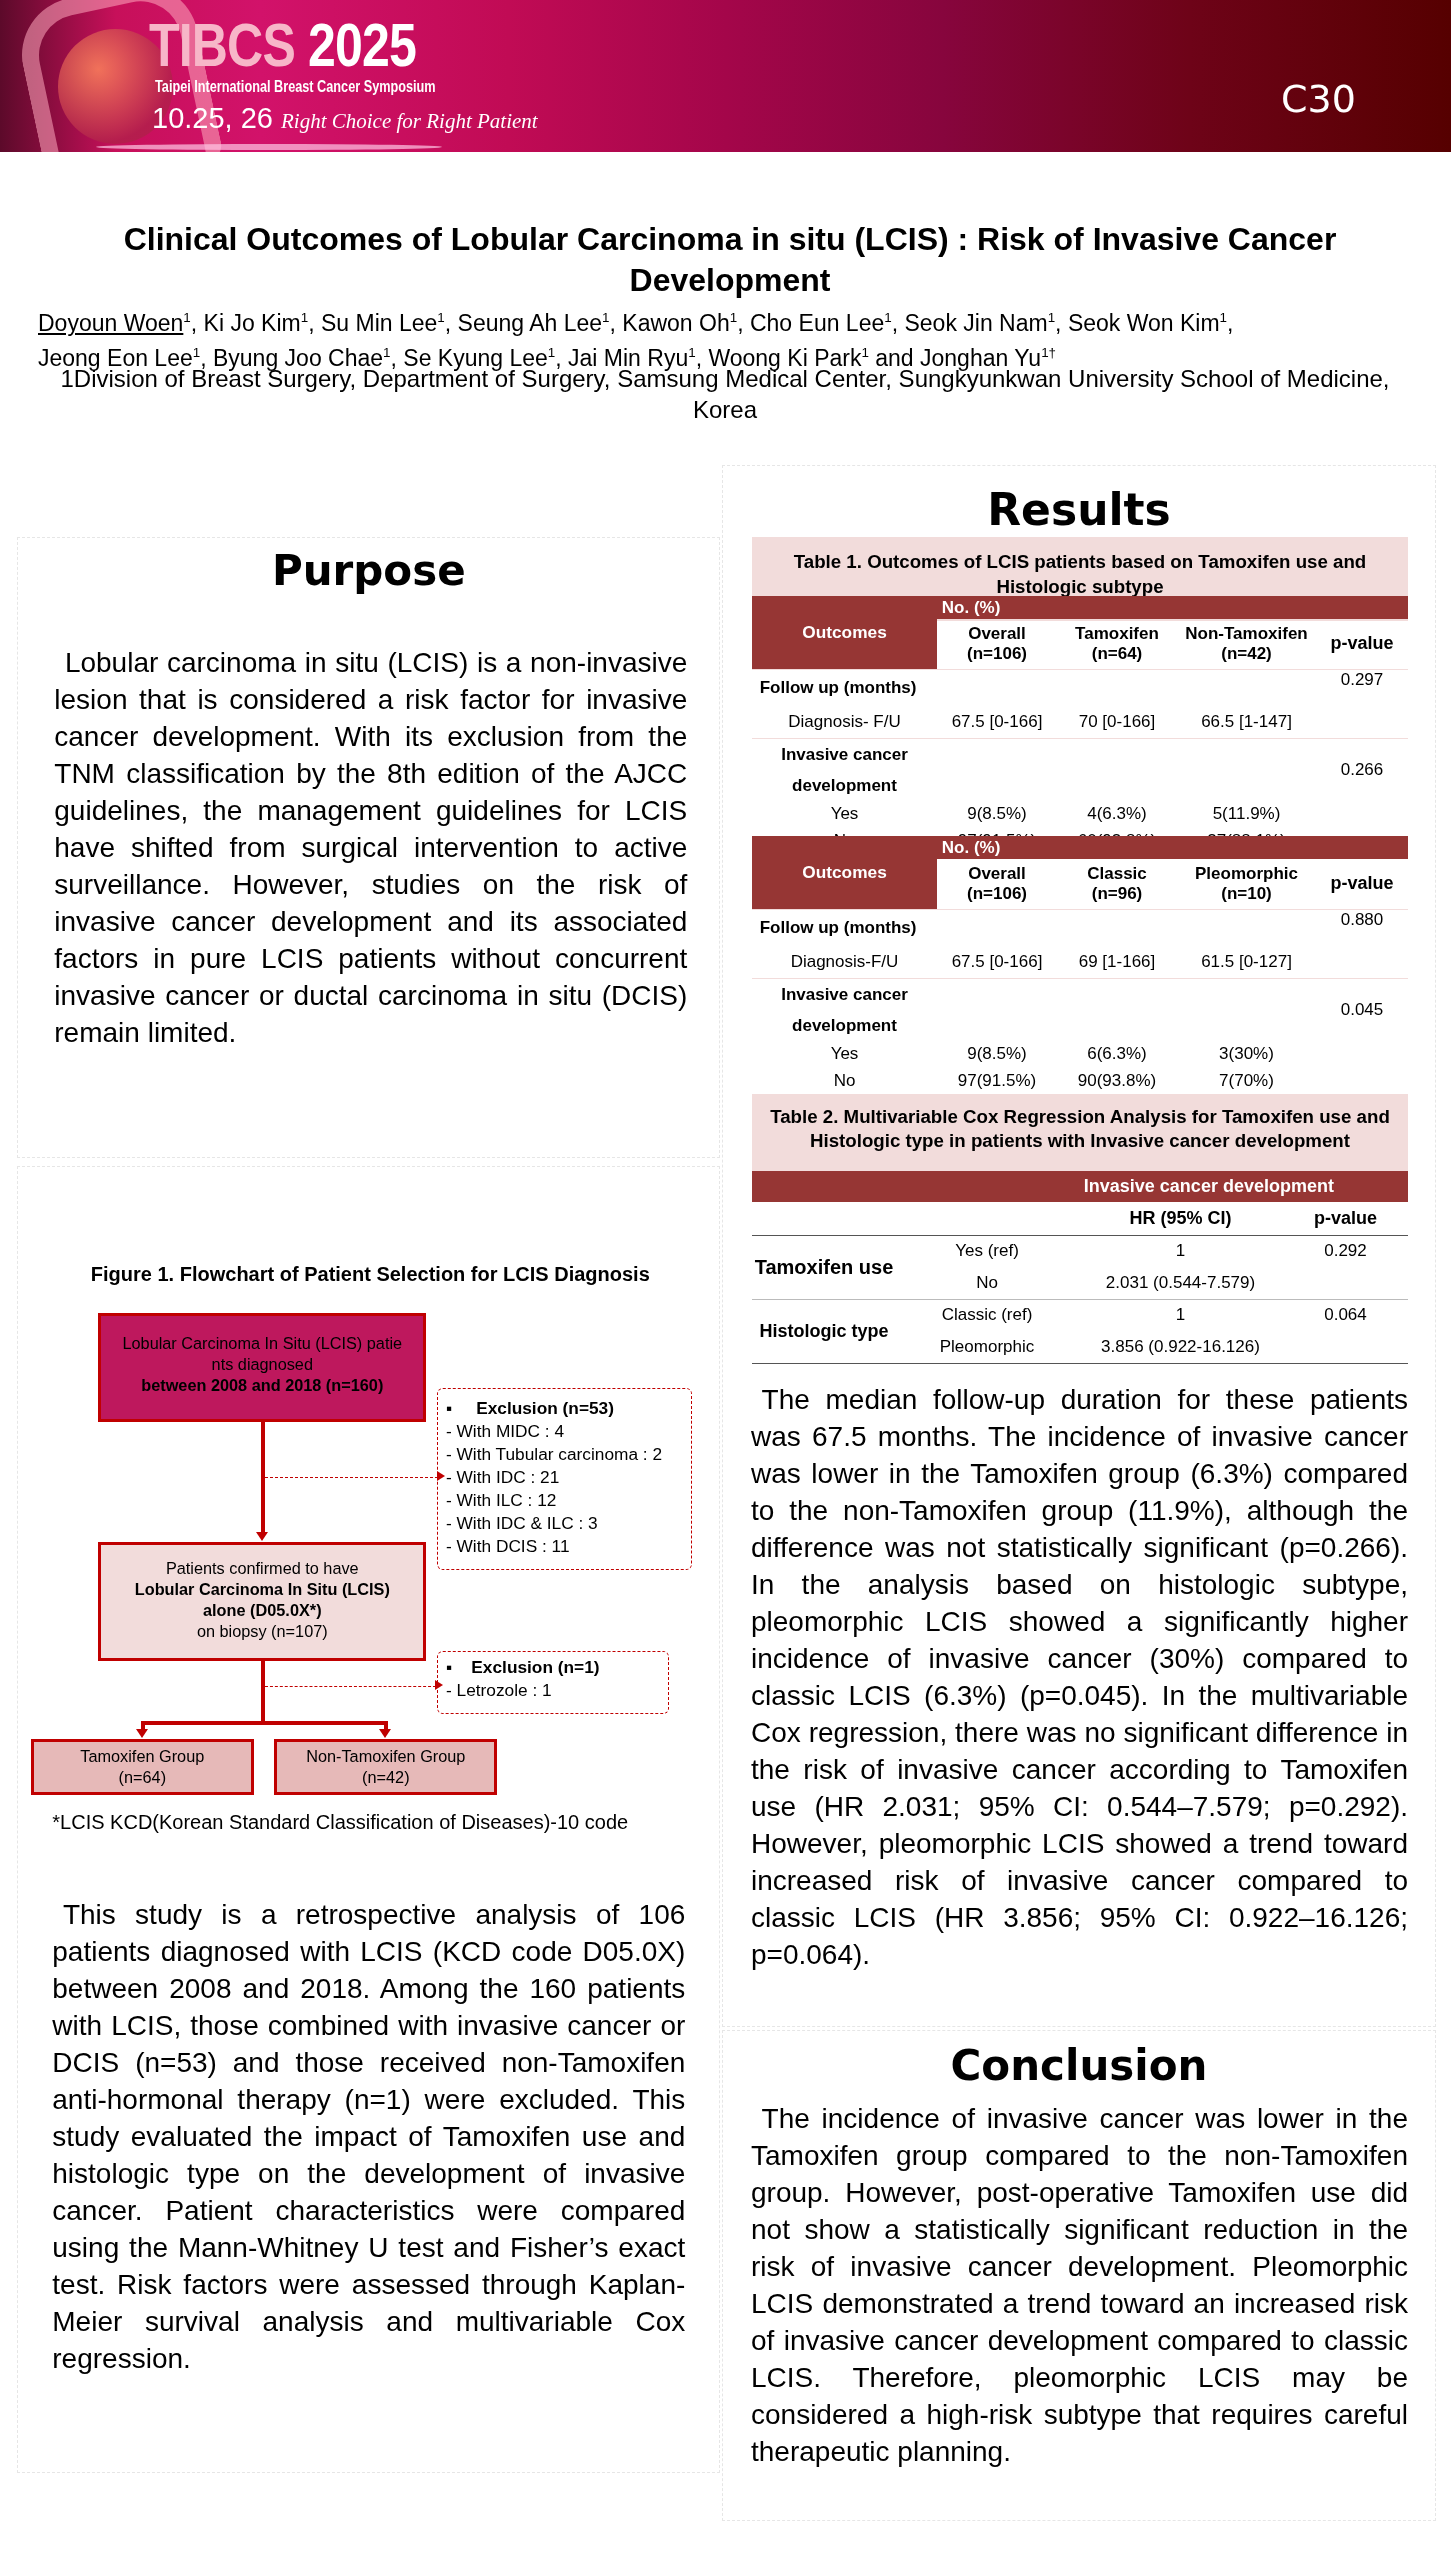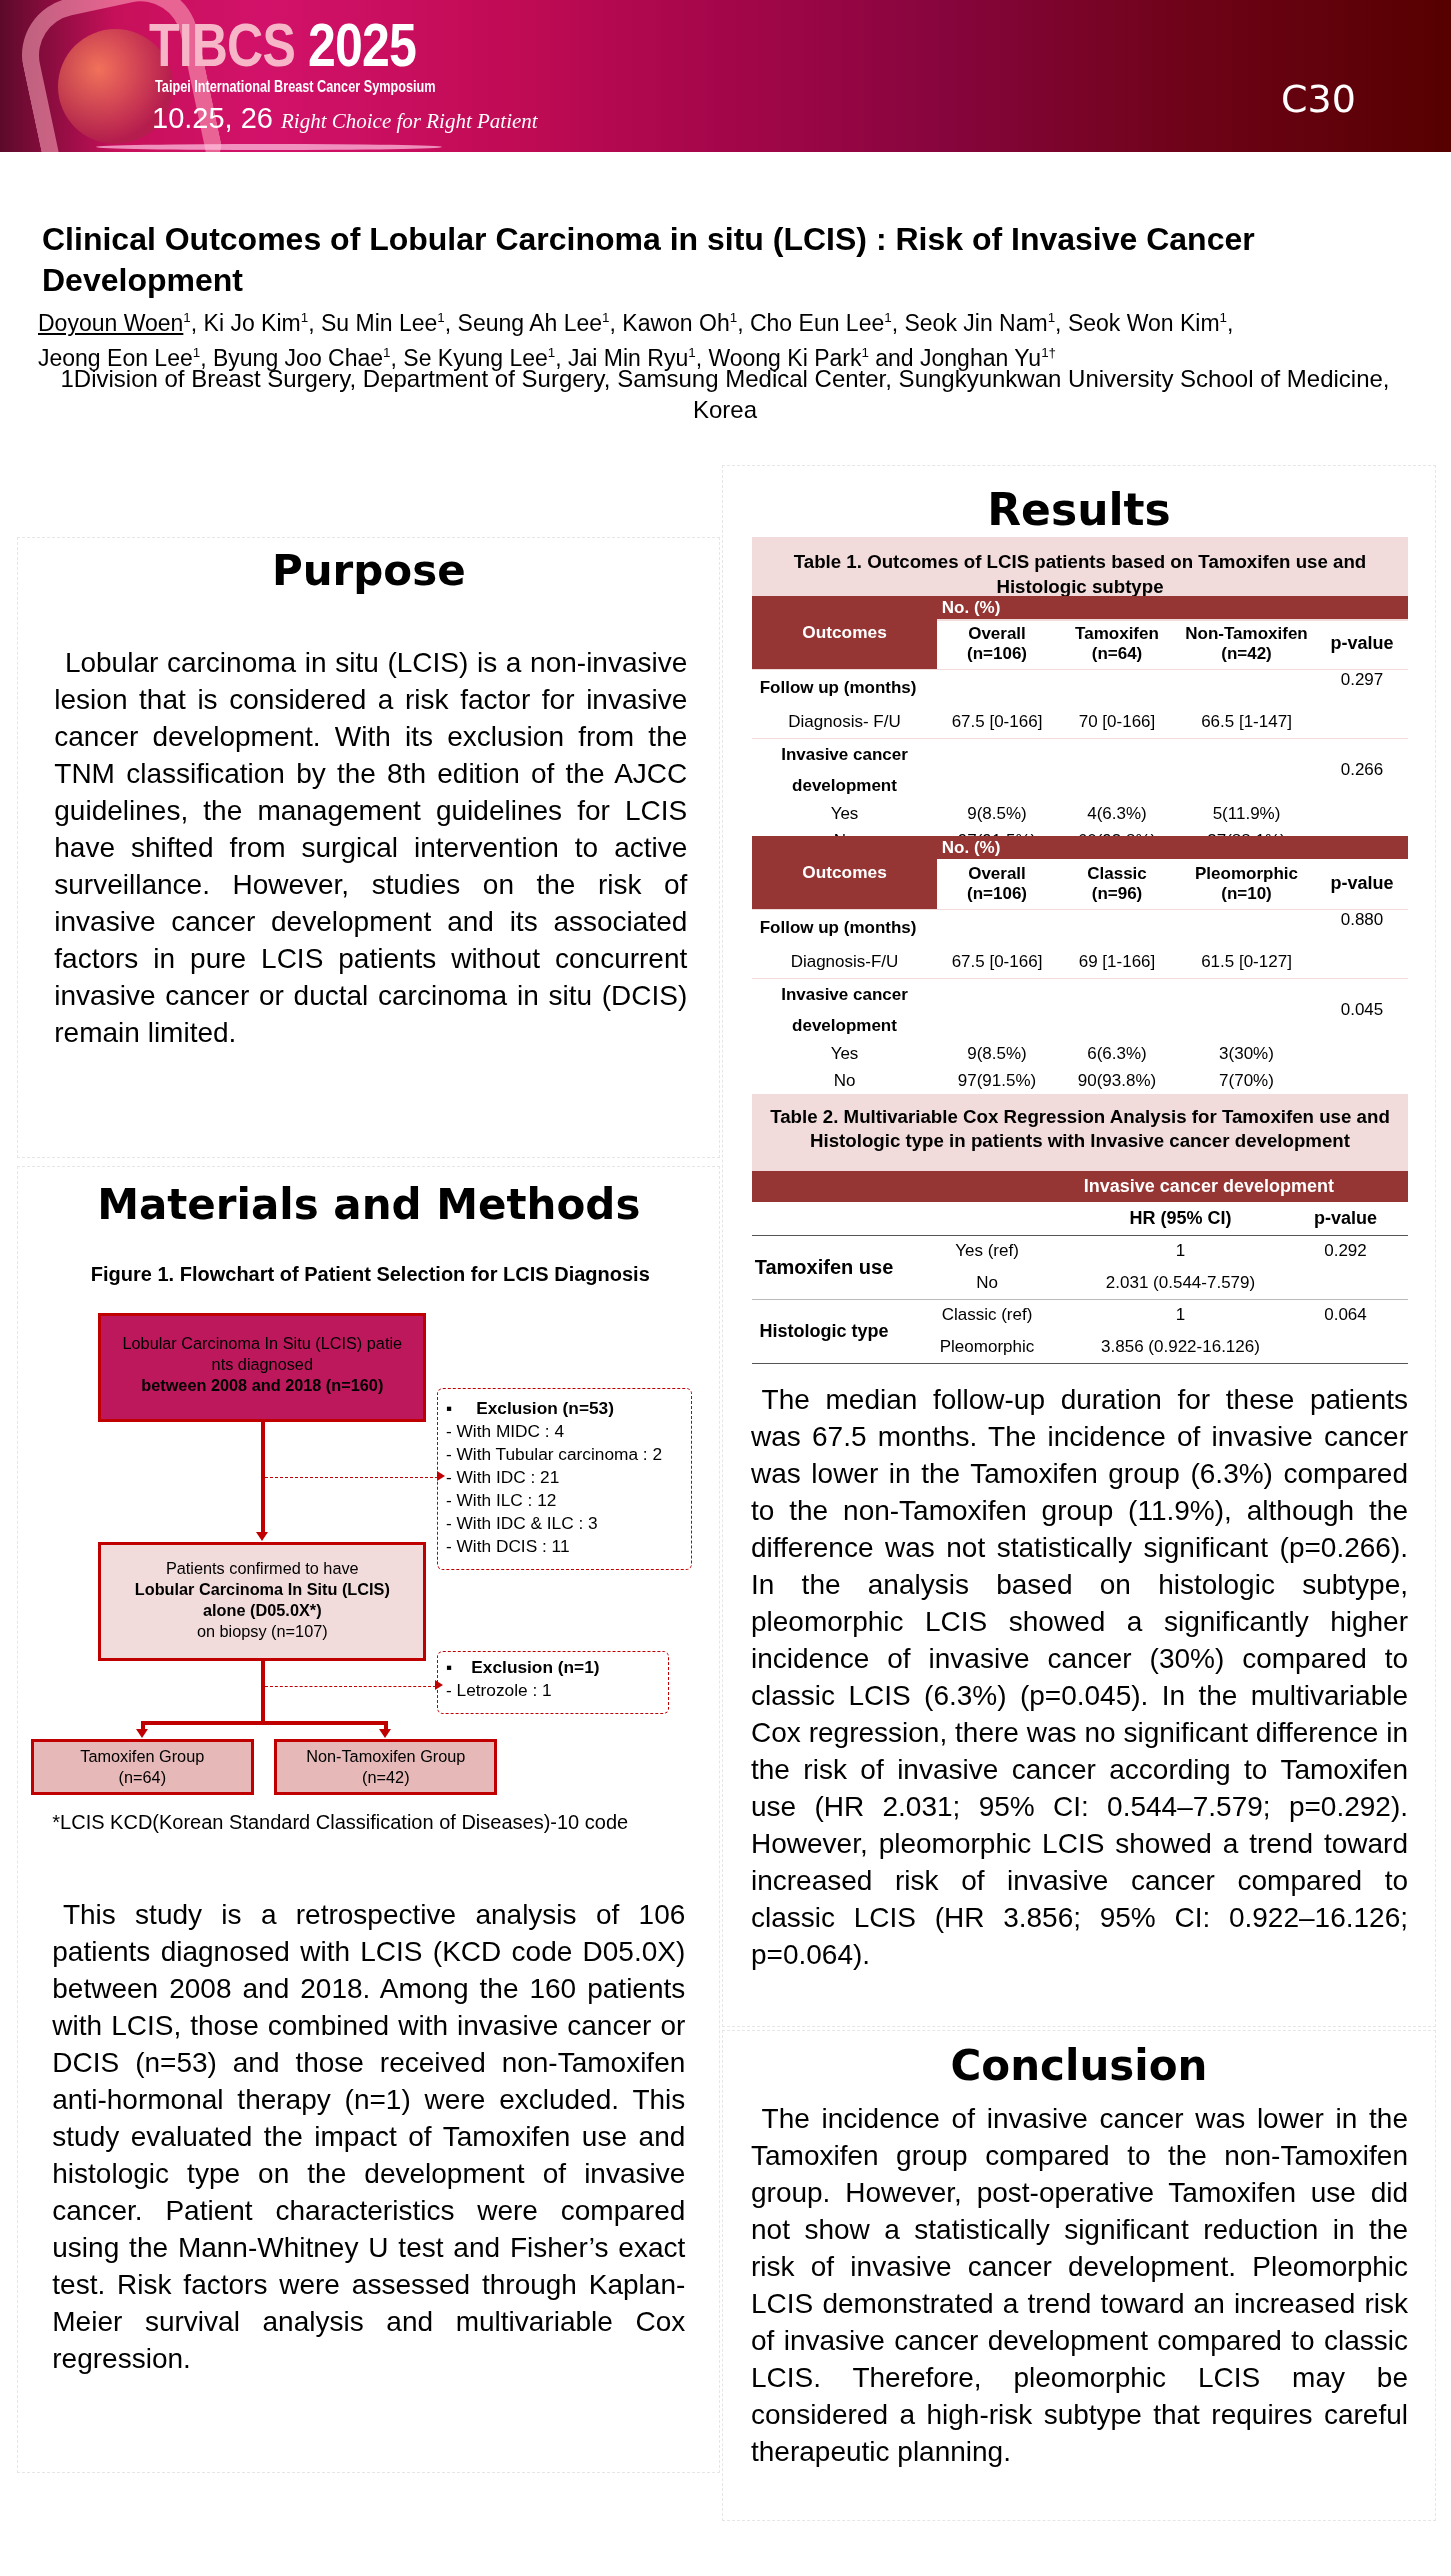--- a/index.html
+++ b/index.html
@@ -16,21 +16,21 @@
   .banner-title { left:149px; top:9.6px; font-family:"Liberation Sans", sans-serif; font-weight:bold;
                   font-size:61px; letter-spacing:-1px; color:#fff; transform:scaleX(0.82); transform-origin:left; }
   .banner-title .t1 { color:#f7b6c8; }
   .banner-sub { left:155px; top:77px; font-size:16.3px; color:#fff; font-weight:bold; transform:scaleX(0.78); transform-origin:left; }
   .banner-date { left:152px; top:102px; font-size:29px; color:#fff; }
   .banner-date .small { font-size:21px; font-style:italic; font-family:"Liberation Serif", serif; }
   .banner-code { left:1281px; top:77px; font-size:38px; color:#fff; font-family:"DejaVu Sans", sans-serif; }
   .swoosh { left:96px; top:144px; width:346px; height:5.8px; border-radius:50%; background:rgba(255,200,230,.7); }
 
   
-  .title { left:42px; top:219px; width:1336px; font-weight:bold; font-size:32px; line-height:41px; }
+  .title { left:62px; top:219px; width:1336px; text-align:center; font-weight:bold; font-size:32px; line-height:41px; }
   .authors { left:38px; top:303px; width:1374px; text-align:left; font-size:23px; line-height:30px; }
   .authors u { text-decoration:underline; }
   .authors sup { font-size:13.4px; }
   .affil { left:38px; top:363px; width:1374px; text-align:center; font-size:24px; line-height:31px; }
 
   
   .box { border:1px dashed #e6e6e6; background:#fff; }
   .sec-title { position:absolute; left:0; width:100%; text-align:center; font-family:"DejaVu Sans", sans-serif;
                font-weight:bold; font-size:42px; }
   .body-text { position:absolute; font-size:28px; line-height:37px; text-align:justify; }
@@ -73,21 +73,20 @@
 <div class="abs title">Clinical Outcomes of Lobular Carcinoma in situ (LCIS) : Risk of Invasive Cancer Development</div>
 <div class="abs authors" id="authors"><u>Doyoun Woen</u><sup>1</sup>, <span>Ki Jo Kim</span><sup>1</sup>, <span>Su Min Lee</span><sup>1</sup>, <span>Seung Ah Lee</span><sup>1</sup>, <span>Kawon Oh</span><sup>1</sup>, <span>Cho Eun Lee</span><sup>1</sup>, <span>Seok Jin Nam</span><sup>1</sup>, <span>Seok Won Kim</span><sup>1</sup>,<br><span>Jeong Eon Lee</span><sup>1</sup>, <span>Byung Joo Chae</span><sup>1</sup>, <span>Se Kyung Lee</span><sup>1</sup>, <span>Jai Min Ryu</span><sup>1</sup>, <span>Woong Ki Park</span><sup>1</sup> and <span>Jonghan Yu</span><sup>1†</sup></div>
 <div class="abs affil">1Division of Breast Surgery, Department of Surgery, Samsung Medical Center, Sungkyunkwan University School of Medicine, Korea</div>
 
 <div class="abs box" style="left:17.3px; top:537px; width:701px; height:619px;">
   <div class="sec-title" style="top:7.7px;">Purpose</div>
   <div class="body-text" style="left:36px; top:106px; width:633px; text-indent:10.6px;">Lobular carcinoma in situ (LCIS) is a non-invasive lesion that is considered a risk factor for invasive cancer development. With its exclusion from the TNM classification by the 8th edition of the AJCC guidelines, the management guidelines for LCIS have shifted from surgical intervention to active surveillance. However, studies on the risk of invasive cancer development and its associated factors in pure LCIS patients without concurrent invasive cancer or ductal carcinoma in situ (DCIS) remain limited.</div>
 </div>
 
 <div class="abs box" style="left:17.3px; top:1166px; width:701px; height:1305px;">
-  <div class="sec-title" style="top:13.4px;">Materials and Methods</div>
   <div class="abs" style="left:21px; top:96px; width:662px; text-align:center; font-weight:bold; font-size:20px;">Figure 1. Flowchart of Patient Selection for LCIS Diagnosis</div>
 
   <div>
     <div class="fc-box" style="left:80px; top:146px; width:328px; height:109px; padding-top:17.3px; background:#be185d;">
       <div>Lobular Carcinoma In Situ (LCIS) patie</div>
       <div>nts diagnosed</div>
       <div class="bold">between 2008 and 2018 (n=160)</div>
     </div>
 
     <div class="fc-line" style="left:243px; top:255px; width:3.8px; height:113px;"></div>

